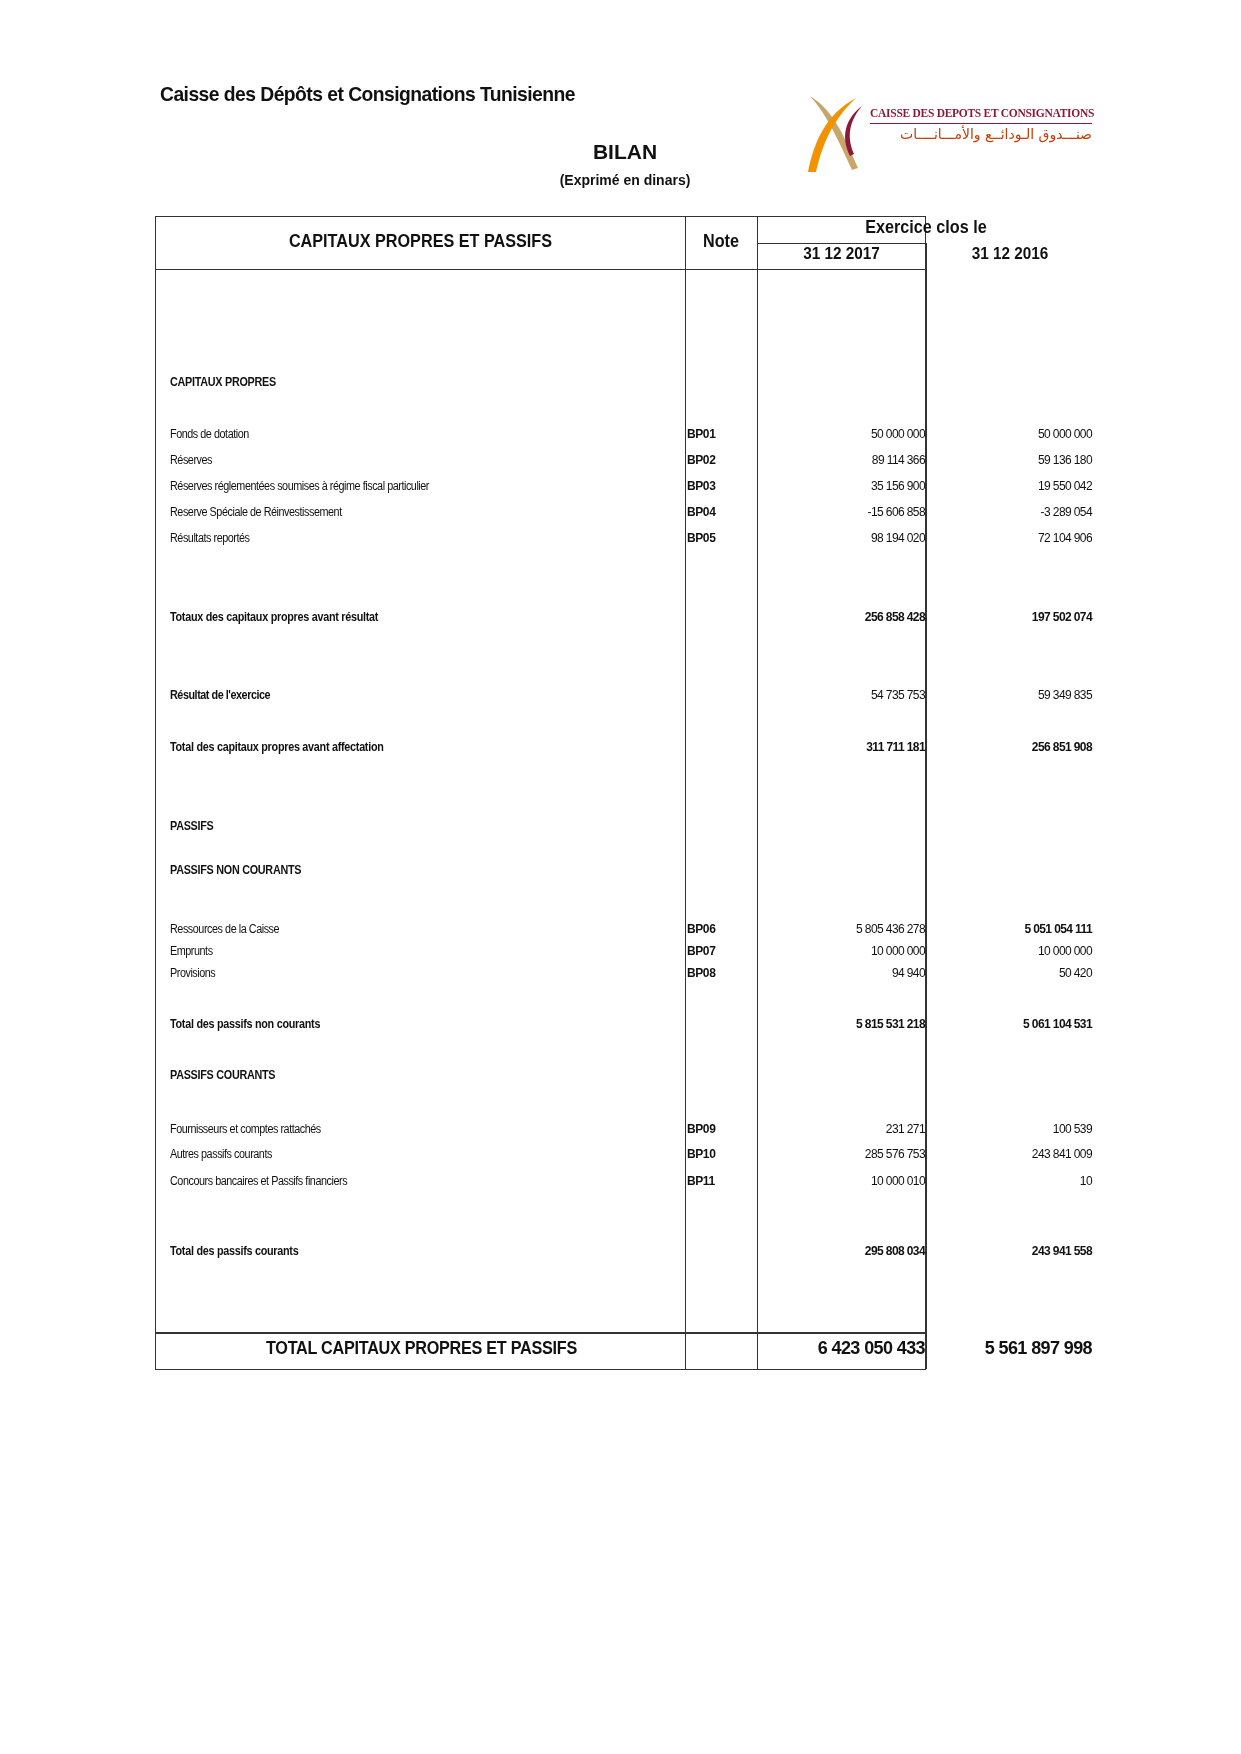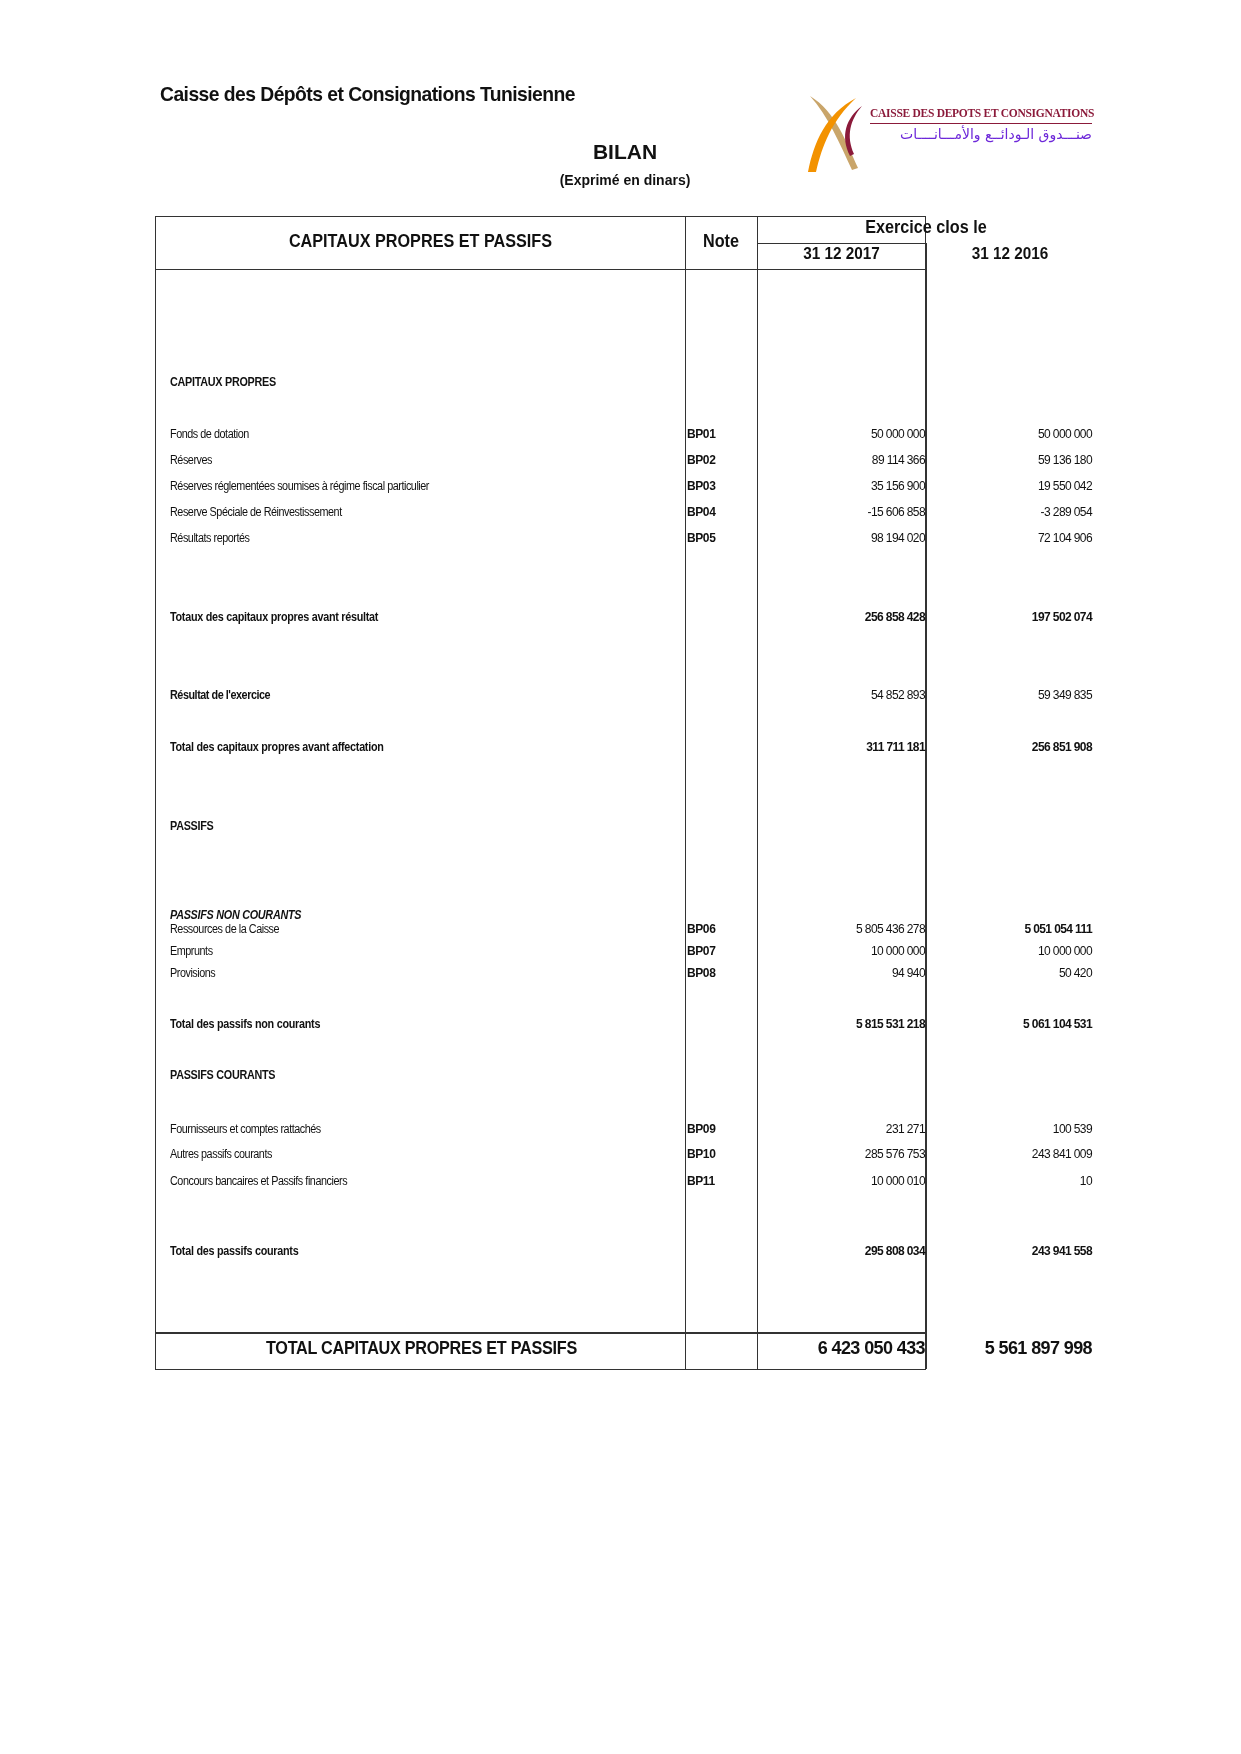--- a/index.html
+++ b/index.html
@@ -4,21 +4,21 @@
 <style>
   html, body { margin:0; padding:0; background:#ffffff; }
   body { width:1241px; height:1754px; position:relative; font-family:"Liberation Sans", sans-serif; color:#111; overflow:hidden; }
   .abs { position:absolute; white-space:nowrap; }
   .org { left:160px; top:82px; font-size:21px; font-weight:bold; letter-spacing:-0.6px; transform:scaleX(0.92); transform-origin:left; }
   .title { left:0; width:1250px; text-align:center; top:140px; font-size:21px; font-weight:bold; }
   .subtitle { left:0; width:1250px; text-align:center; top:172px; font-size:14px; font-weight:bold; }
   .logo { left:806px; top:92px; width:290px; height:84px; }
   .logo-text-fr { position:absolute; left:64px; top:14px; font-family:"Liberation Serif", serif; font-size:12.5px; font-weight:bold; color:#8b1a3a; letter-spacing:-0.3px; transform:scaleX(0.92); transform-origin:left; }
   .logo-rule { position:absolute; left:64px; top:31px; width:222px; height:1px; background:#8b1a3a; }
-  .logo-text-ar { position:absolute; left:64px; top:34px; width:222px; text-align:right; font-family:"DejaVu Sans", sans-serif; font-size:14px; color:#6d28d9; direction:rtl; }
+  .logo-text-ar { position:absolute; left:64px; top:34px; width:222px; text-align:right; font-family:"DejaVu Sans", sans-serif; font-size:14px; color:#c2410c; direction:rtl; }
 
   .table { position:absolute; left:155px; top:216px; width:771px; height:1154px; border:1.5px solid #333; box-sizing:border-box; }
   .vline { position:absolute; top:0; bottom:0; width:0; border-left:1.5px solid #333; }
   .hline { position:absolute; height:0; border-top:1.5px solid #333; }
   .hdr { position:absolute; font-weight:bold; font-size:18px; text-align:center; transform:scaleX(0.9); }
   .row { position:absolute; left:0; width:938px; height:24px; font-size:12px; }
   .row .lbl { position:absolute; left:14px; top:0; white-space:nowrap; letter-spacing:-0.5px; transform:scaleX(0.9); transform-origin:left; }
   .row .note { position:absolute; left:531px; width:72px; text-align:left; font-weight:bold; letter-spacing:-0.4px; }
   .row .v1 { position:absolute; left:603px; width:166px; text-align:right; letter-spacing:-0.6px; }
   .row .v2 { position:absolute; left:772px; width:164px; text-align:right; letter-spacing:-0.6px; }
@@ -97,34 +97,34 @@
   </div>
 
   <div class="row bold" style="top:393px;">
     <span class="lbl">Totaux des capitaux propres avant résultat</span>
     <span class="v1">256 858 428</span>
     <span class="v2">197 502 074</span>
   </div>
 
   <div class="row" style="top:471px;">
     <span class="lbl bold">Résultat de l'exercice</span>
-    <span class="v1">54 852 893</span>
+    <span class="v1">54 735 753</span>
     <span class="v2">59 349 835</span>
   </div>
 
   <div class="row bold" style="top:523px;">
     <span class="lbl">Total des capitaux propres avant affectation</span>
     <span class="v1">311 711 181</span>
     <span class="v2">256 851 908</span>
   </div>
 
   <div class="row bold" style="top:602px;">
     <span class="lbl">PASSIFS</span>
   </div>
-  <div class="row bold" style="top:691px;font-style:italic;">
+  <div class="row bold" style="top:646px;">
     <span class="lbl">PASSIFS NON COURANTS</span>
   </div>
 
   <div class="row" style="top:705px;">
     <span class="lbl">Ressources de la Caisse</span>
     <span class="note">BP06</span>
     <span class="v1">5 805 436 278</span>
     <span class="v2 bold">5 051 054 111</span>
   </div>
   <div class="row" style="top:727px;">

